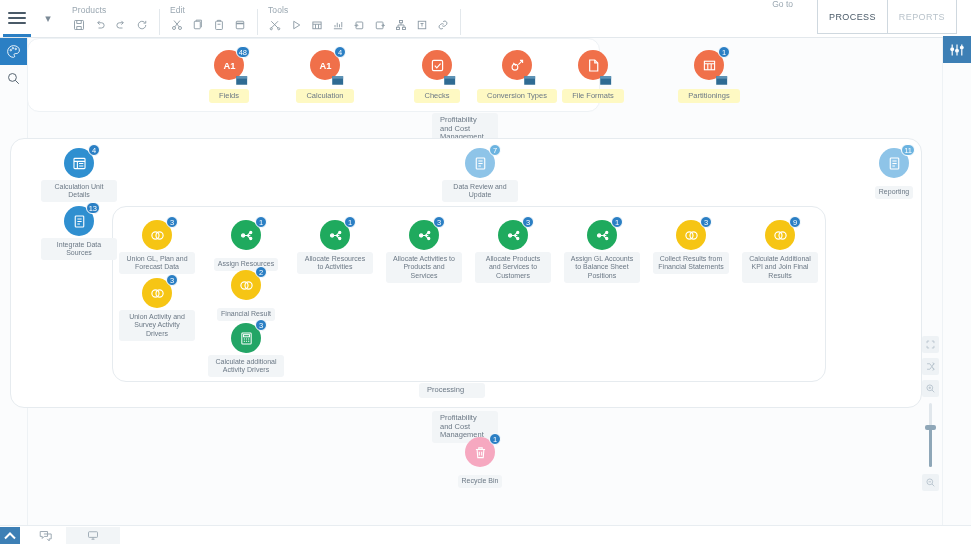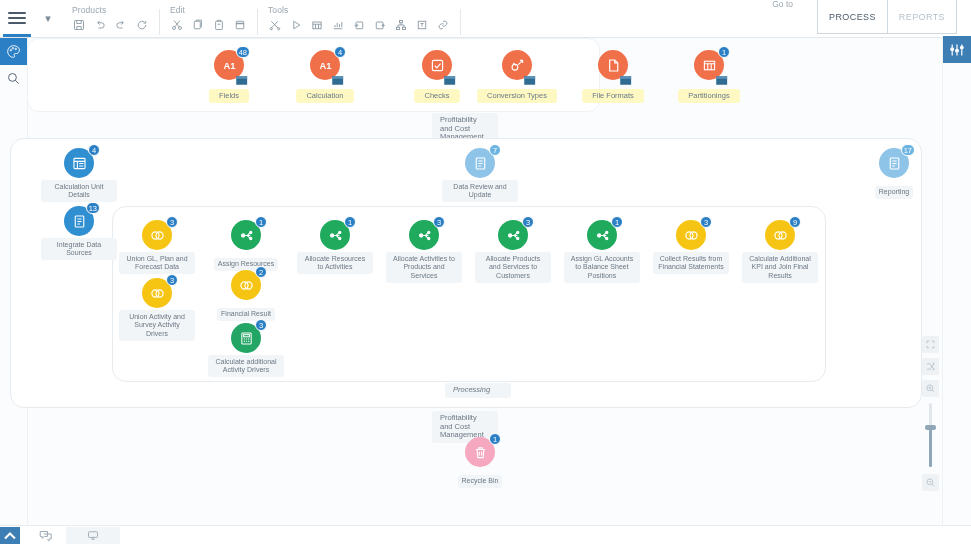--- a/index.html
+++ b/index.html
@@ -432,21 +432,21 @@
           <span class="corner">
             <svg viewBox="0 0 14 11">
                 <path d="M1 2h9v7H1z" fill="#2f6b93"></path>
                 <path d="M1 2h9v2H1z" fill="#5d93b6"></path>
               </svg>
           </span>
         </div>
         <span class="tool-label">Conversion Types</span>
       </div>
 
-      <div class="tool-item" style="left:384px;">
+      <div class="tool-item" style="left:364px;">
         <div class="tool-ico">
           <svg viewBox="0 0 20 20" fill="none" stroke="#ffffff" stroke-width="1.4">
               <path d="M5.5 3.5h6l3.5 3.5v9.5h-9.5z"></path>
               <path d="M11.5 3.5V7h3.5"></path>
             </svg>
           <span class="corner">
             <svg viewBox="0 0 14 11">
                 <path d="M1 2h9v7H1z" fill="#2f6b93"></path>
                 <path d="M1 2h9v2H1z" fill="#5d93b6"></path>
               </svg>
@@ -472,21 +472,21 @@
         <span class="tool-label">Partitionings</span>
       </div>
     </div>
 
     <div class="group-cap" style="left:405px; top:75px; width:66px;">Profitability and Cost Management</div>
 
     <div class="panel" style="left:-17px; top:100px; width:912px; height:270px; border-radius:14px;"></div>
 
     <div class="panel" style="left:85px; top:168px; width:714px; height:176px; border-radius:14px;"></div>
 
-    <div class="group-cap" style="left:418px; top:345px; width:66px;font-style:italic;">Processing</div>
+    <div class="group-cap" style="left:392px; top:345px; width:66px;">Processing</div>
     <div class="group-cap" style="left:405px; top:373px; width:66px;">Profitability and Cost Management</div>
 
     <div class="node" style="left:14px; top:110px;">
       <div class="node-ico ico-blue">
         <svg viewBox="0 0 20 20" fill="none" stroke="#ffffff" stroke-width="1.3">
             <rect x="3.5" y="4" width="13" height="12" rx="1"></rect>
             <path d="M3.5 7.5h13M7.5 7.5v8.5"></path>
             <path d="M9.5 10h5M9.5 13h5"></path>
           </svg>
         <span class="badge">4</span>
@@ -515,21 +515,21 @@
       </div>
       <span class="node-label">Data Review and Update</span>
     </div>
 
     <div class="node" style="left:829px; top:110px;">
       <div class="node-ico ico-blue-l">
         <svg viewBox="0 0 20 20" fill="none" stroke="#ffffff" stroke-width="1.3">
             <rect x="5" y="3.5" width="10" height="13" rx="1"></rect>
             <path d="M7.5 7h5M7.5 10h5M7.5 13h3"></path>
           </svg>
-        <span class="badge light">17</span>
+        <span class="badge light">11</span>
       </div>
       <span class="node-label">Reporting</span>
     </div>
 
     <div class="node" style="left:92px; top:182px;">
       <div class="node-ico ico-yellow">
         <svg viewBox="0 0 20 20" fill="none" stroke="#ffffff" stroke-width="1.4">
             <circle cx="7.6" cy="10" r="4.2"></circle>
             <circle cx="12.4" cy="10" r="4.2"></circle>
           </svg>

